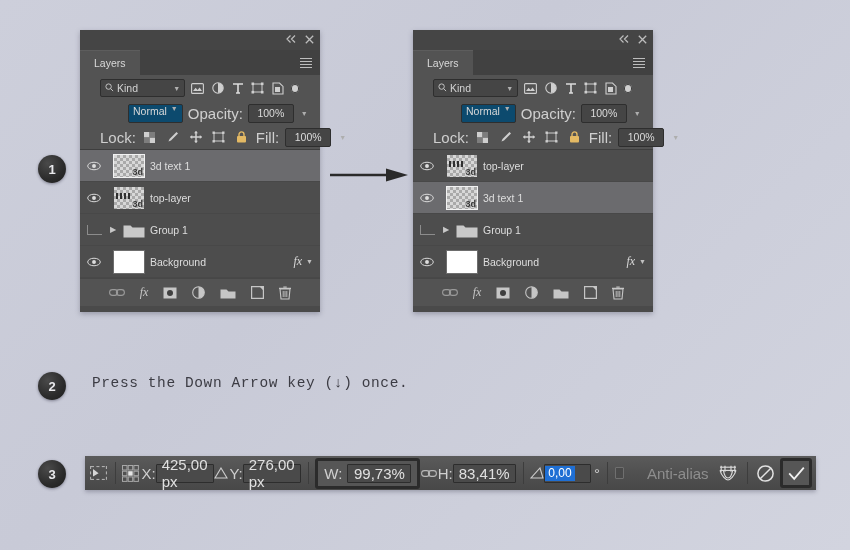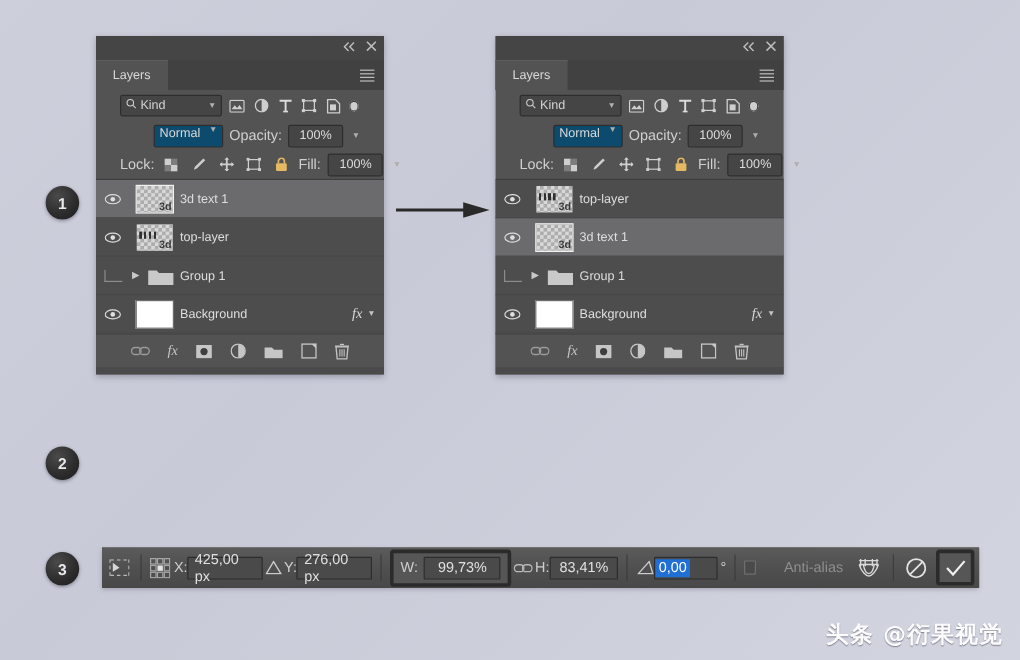--- a/index.html
+++ b/index.html
@@ -101,21 +101,21 @@
     box-shadow: 0 0 0 1px #3d3d3d inset;
   }
 
   .blend-row { height: 24px; }
   .sel {
     height: 17px; background: #0c4a6e; border: 1px solid #2e2e2e; border-radius: 2px;
     display: flex; padding: 0 4px; color: #d8d8d8; font-size: 10.5px; margin-left: 28px;
   }
   .sel .caret { margin-left: auto; font-size: 7px; color: #aeaeae; padding-left: 4px; }
   .sel.blend { width: 123px; }
-  .lbl { color: #cfcfcf; font-size: 12px; white-space: nowrap; }
+  .lbl { color: #cfcfcf; font-size: 15px; white-space: nowrap; }
   .num {
     height: 17px; min-width: 38px; background: #454545; border: 1px solid #2e2e2e;
     border-radius: 2px; display: flex; align-items: center; justify-content: center;
     color: #dcdcdc; font-size: 10.5px; padding: 0 3px;
   }
   .spin { font-size: 7px; color: #aeaeae; cursor: pointer; padding-left: 2px;}
 
   .lock-row { height: 24px; gap: 6px; }
   .lock-icons { display: flex; align-items: center; gap: 7px; }
 
@@ -173,21 +173,21 @@
     background: linear-gradient(#5b5b5b, #4f4f4f 55%, #484848);
     box-shadow: 0 2px 4px rgba(70,70,90,.35);
     display: flex; align-items: center;
     padding: 0 4px;
     color: #d8d8d8; font-size: 10.5px;
   }
   .ob-sep { width: 1px; height: 22px; background: #3d3d3d; margin: 0 7px; }
   .ob-field {
     height: 17px; background: #4a4a4a; border: 1px solid #2d2d2d; border-radius: 1px;
     display:flex; align-items:center; justify-content:center; color:#e0e0e0;
-    padding: 0 5px; font-size: 12px;
+    padding: 0 5px; font-size: 15px;
   }
   .ob-icon { color: #cdcdcd; display:flex; align-items:center; justify-content:center; cursor: pointer; }
   .ob-highlight {
     border: 3px solid #2b2b2b; border-radius: 3px;
     padding: 3px 6px; display: flex; align-items: center; gap: 5px;
     background: #565656;
   }
   .ob-angle-field {
     height: 17px; border: 1px solid #2d2d2d; border-radius: 1px;
     display:flex; align-items:center; background: #4a4a4a; width: 62px; overflow: hidden;
@@ -688,20 +688,21 @@
             <path d="M4.2 5v6M6 5v6M7.8 5v6" stroke="#c6c6c6" stroke-width=".9"></path>
           </svg>
       </span>
     </div>
     <div class="panel-footer-edge"></div>
   </div>
 
   <div class="step-bullet" id="bullet2">
     <span>2</span>
   </div>
+  <div class="instruction">Press the Down Arrow key (↓) once.</div>
 
   <div class="step-bullet" id="bullet3">
     <span>3</span>
   </div>
 
   <div class="options-bar">
 
     <span class="ob-icon" style="width:26px">
       <svg width="17" height="14" viewBox="0 0 17 14">
         <path d="M1 0.6h15M1 13.4h15M0.6 0v14M16.4 0v14" stroke="#b9b9b9" stroke-width="1" stroke-dasharray="3 2.4"></path>
@@ -799,14 +800,13 @@
 
     <span class="ob-check-wrap">
       <span class="ob-icon" style="width:24px;height:22px">
         <svg width="17" height="15" viewBox="0 0 17 15">
             <path d="M1.2 7.4 6.2 12.8 15.8 1.6" stroke="#f0f0f0" stroke-width="1.8" fill="none"></path>
           </svg>
       </span>
     </span>
   </div>
 
-  <div class="watermark">头条 @衍果视觉</div>
 </div>
 
 </body></html>

